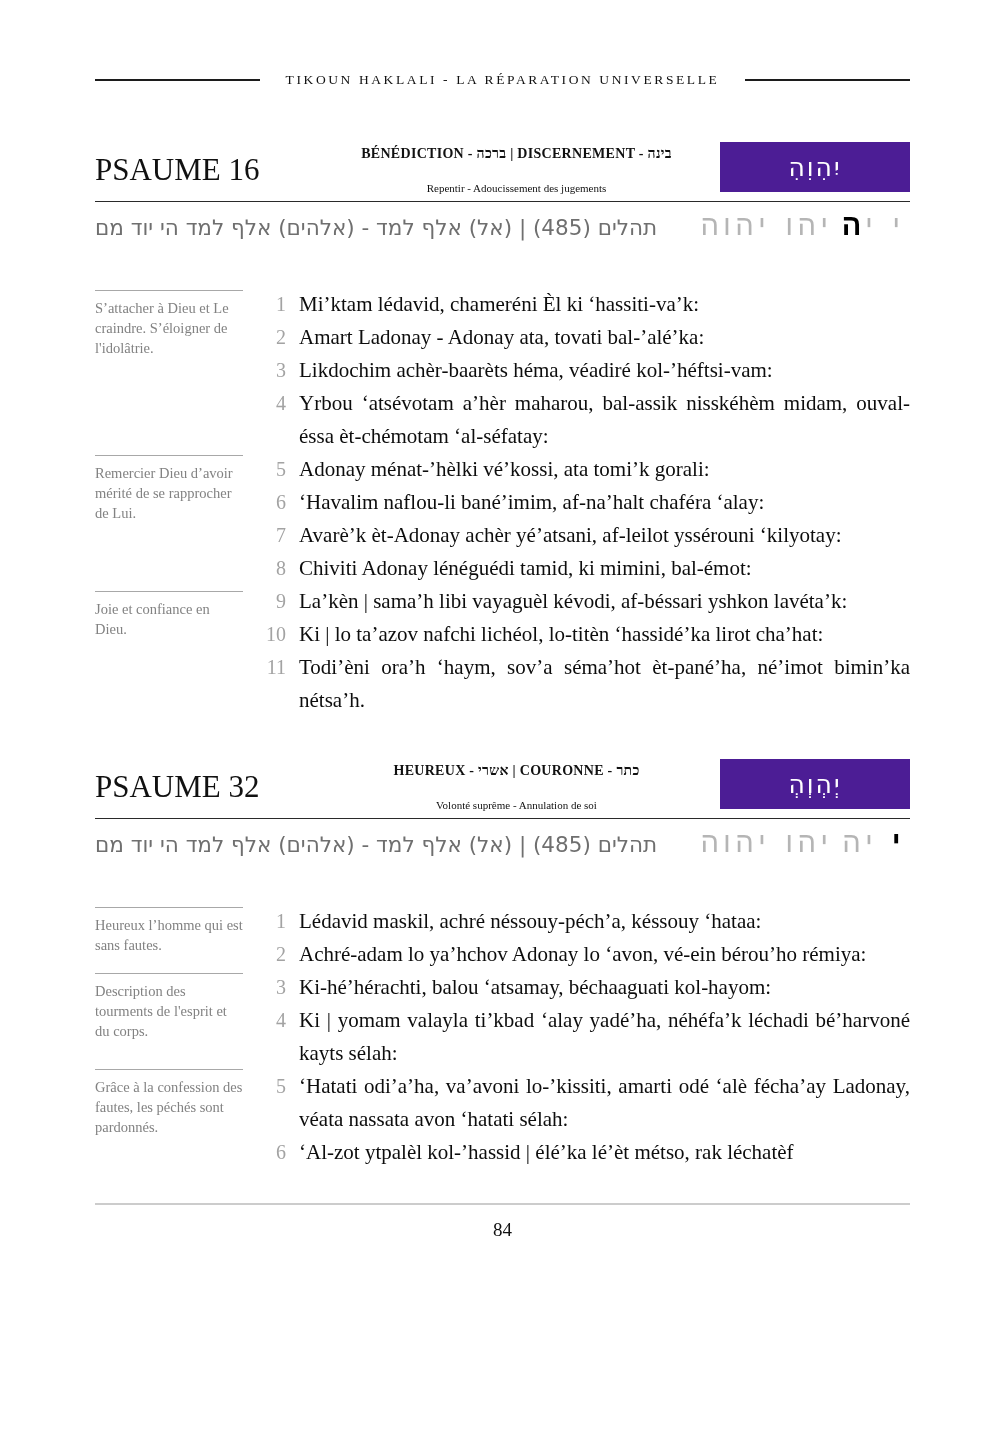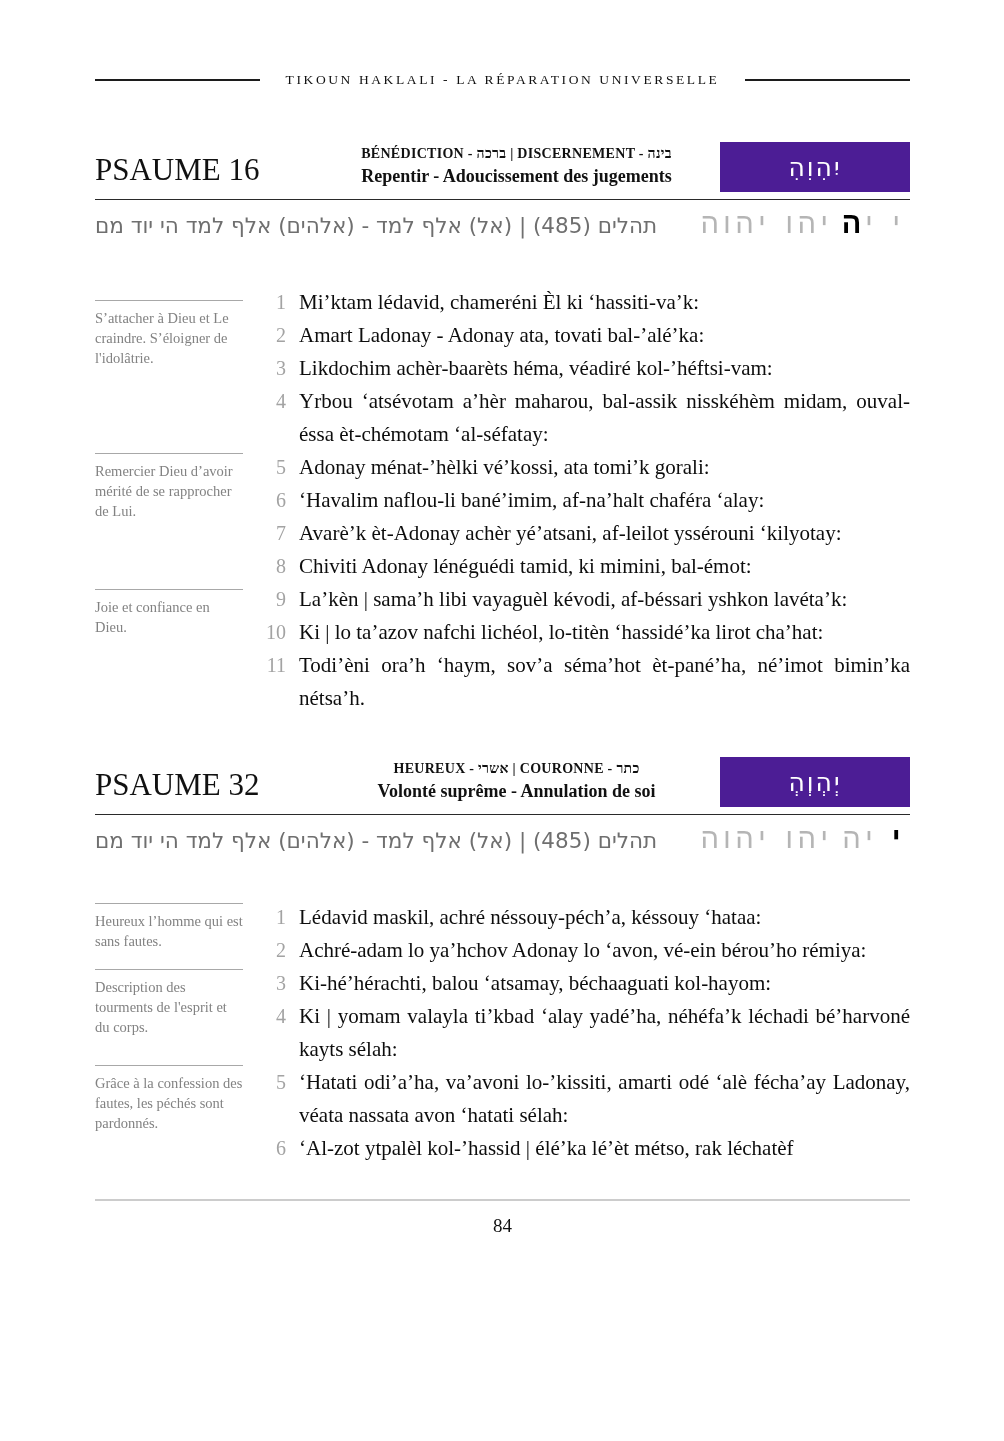--- a/index.html
+++ b/index.html
@@ -12,21 +12,21 @@
   .hdr-title{font-size:13.5px;letter-spacing:2.6px;white-space:nowrap;color:#111;}
 
   
   .psalm{margin-top:54px;}
   .psalm ~ .psalm{margin-top:42px;}
   .phead{display:flex;align-items:flex-start;}
   .ptitle{width:218px;font-size:31px;font-weight:400;line-height:1;padding-top:12px;white-space:nowrap;}
   .pcenter{flex:1;text-align:center;padding-top:4px;}
   .ptheme{font-size:14px;font-weight:600;letter-spacing:.3px;}
   .ptheme .heb, .psub{font-family:inherit;}
-  .psub{font-size:18px;font-weight:700;margin-top:4px;}
+  .psub{font-size:11px;font-weight:400;margin-top:20px;}
   .ybox{width:190px;height:50px;background:#4c1d95;color:#fff;display:flex;align-items:center;justify-content:center;
         font-family:"DejaVu Sans",sans-serif;font-size:25px;letter-spacing:2px;}
   .hrule{height:1px;background:#2a2a2a;margin-top:7px;}
 
   
   .gline{display:flex;justify-content:space-between;align-items:baseline;direction:rtl;margin-top:9px;}
   .nseq{font-family:Liberation Mono, monospace;font-size:29px;color:#b5b5b5;white-space:nowrap;}
   .nword{margin:0 5px;}
   .nseq b{color:#000;font-weight:700;}
   .gtext{font-family:"DejaVu Sans",sans-serif;font-size:21.5px;color:#6f6f6f;}
@@ -66,21 +66,21 @@
       </div>
       <div class="ybox">יִהִוִהִ</div>
     </div>
     <div class="hrule"></div>
     <div class="gline">
       <span class="nseq"><span class="nword"><span>י</span></span><span class="nword"><span>י</span><b>ה</b></span><span class="nword"><span>י</span><span>ה</span><span>ו</span></span><span class="nword"><span>י</span><span>ה</span><span>ו</span><span>ה</span></span></span>
       <span class="gtext">תהלים (485) | (אל) אלף למד - (אלהים) אלף למד הי יוד מם</span>
     </div>
     <div class="pbody">
       <div class="mnotes">
-            <div class="note" style="top: 14px;">S’attacher à Dieu et Le craindre. S’éloigner de l'idolâtrie.</div>
+            <div class="note" style="top: 2px;">S’attacher à Dieu et Le craindre. S’éloigner de l'idolâtrie.</div>
             <div class="note" style="top: 167px;">Remercier Dieu d’avoir mérité de se rapprocher de Lui.</div>
             <div class="note" style="top: 303px;">Joie et confiance en Dieu.</div>
           </div>
       <div class="verses">
             <div class="vrow">
               <div class="vnum">1</div>
               <div class="vtext">Mi’ktam lédavid, chameréni Èl ki ‘hassiti-va’k:</div>
             </div>
             <div class="vrow">
               <div class="vnum">2</div>

